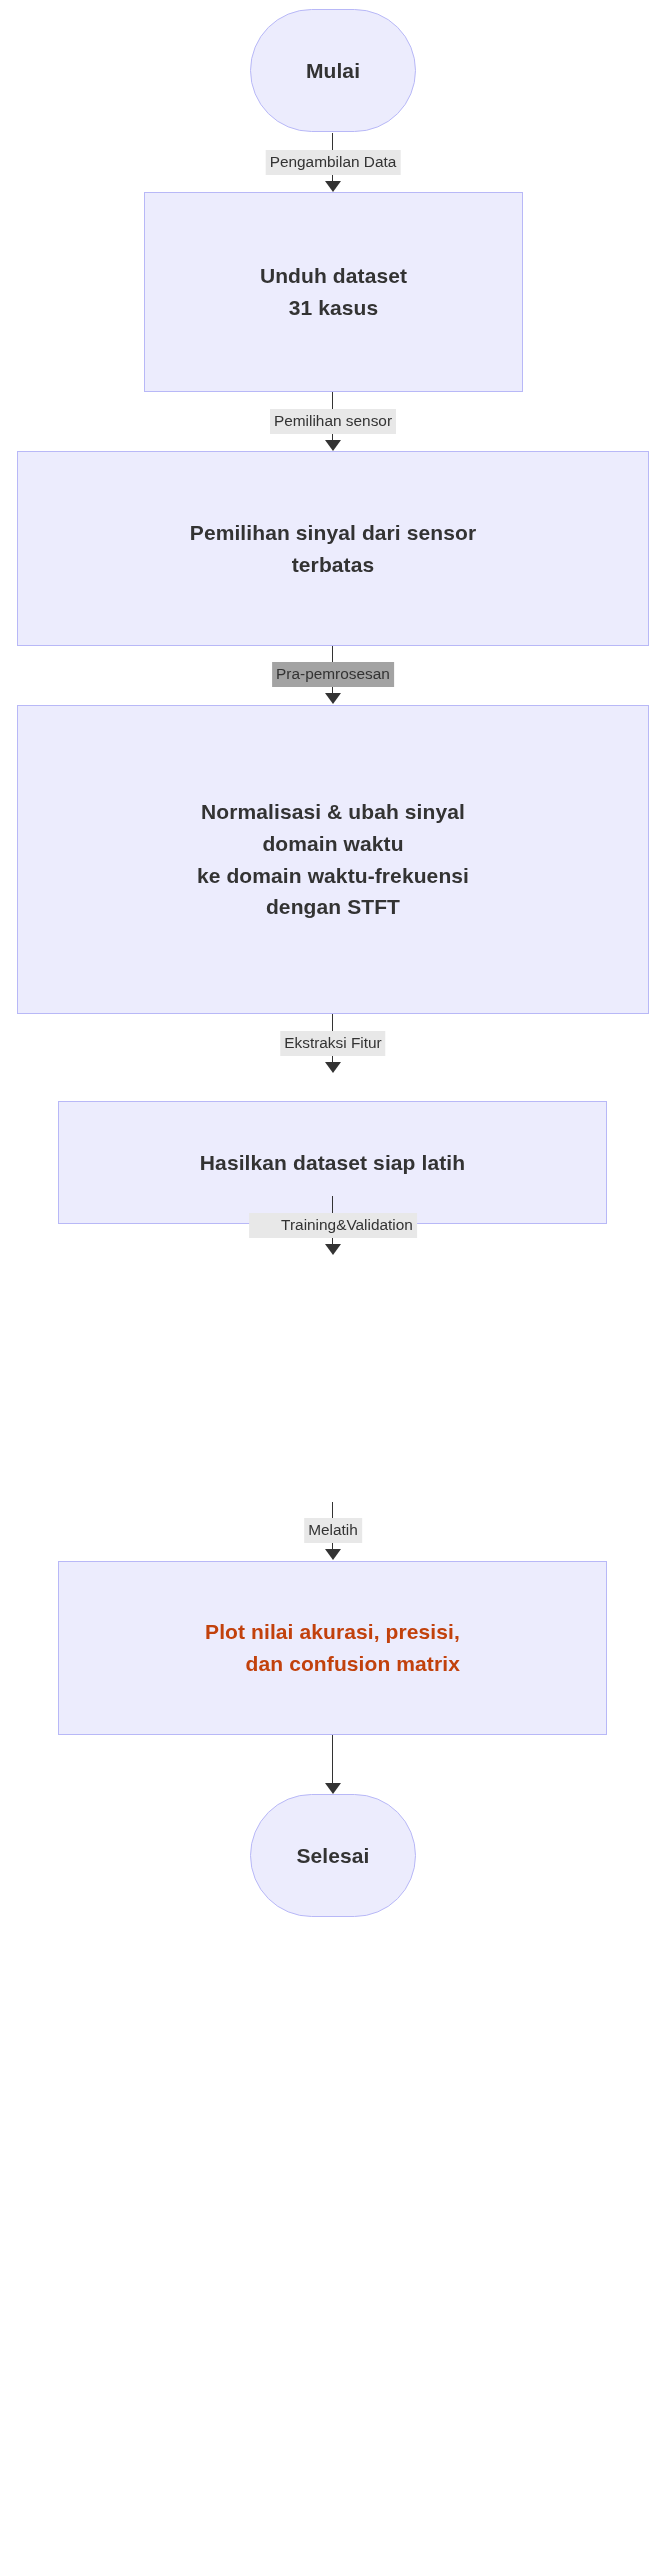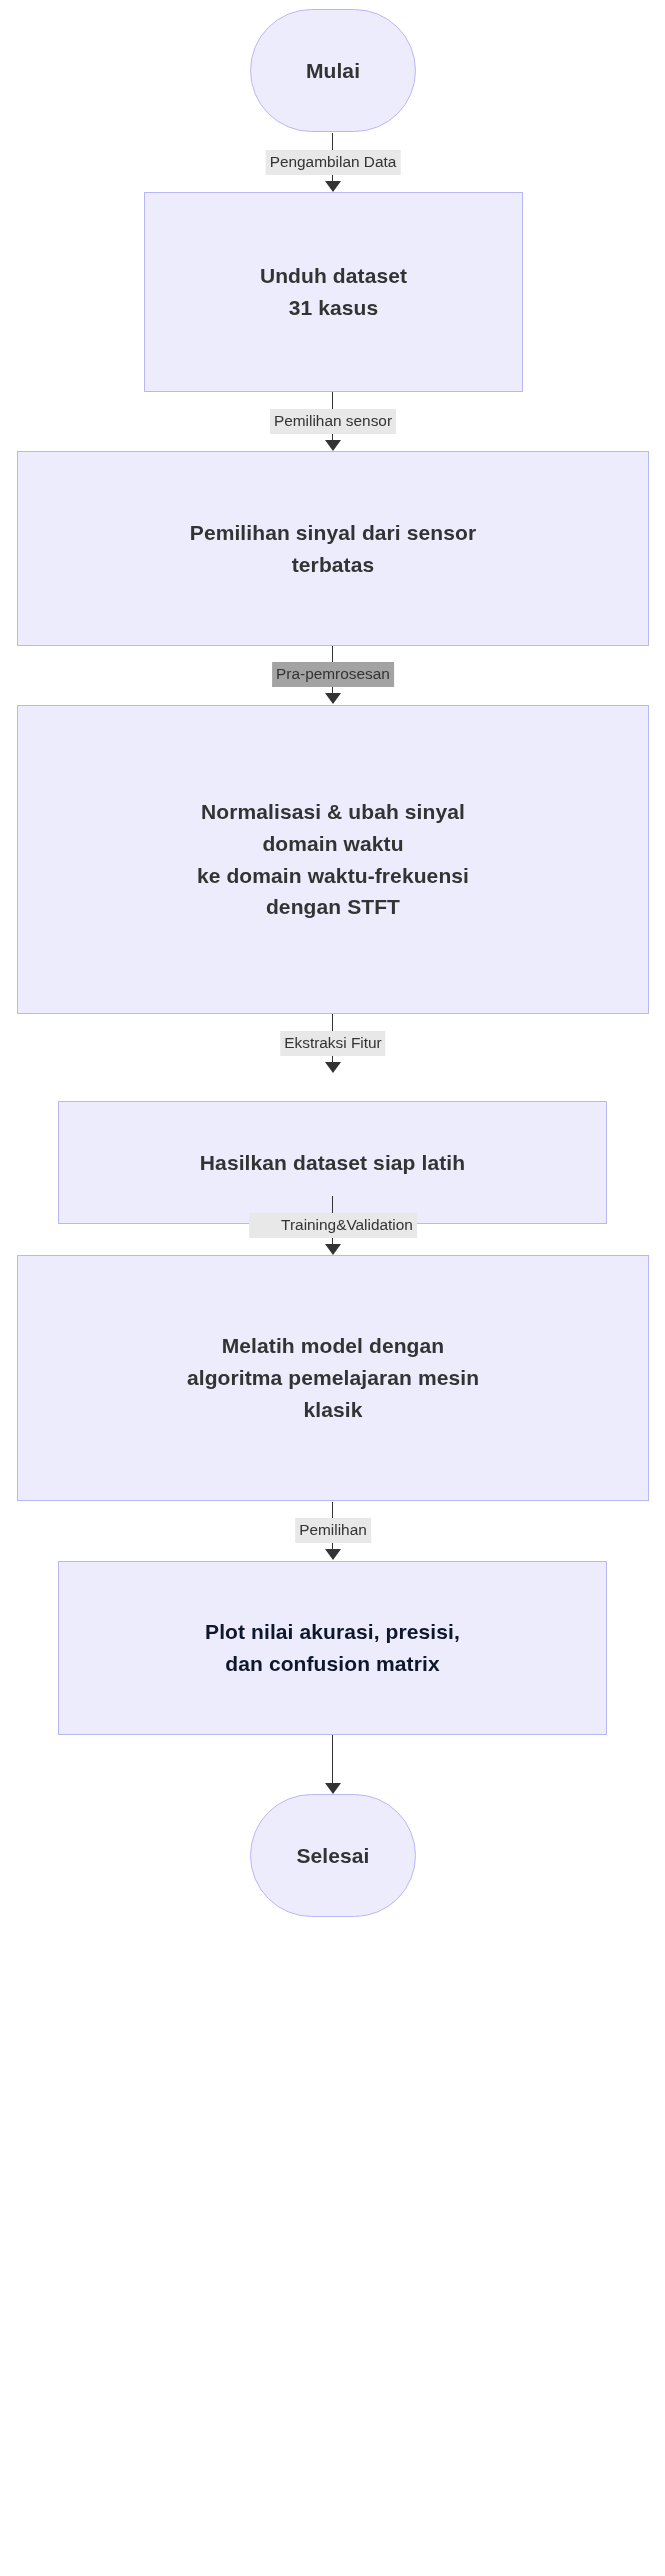--- a/index.html
+++ b/index.html
@@ -80,40 +80,37 @@
     <div class="node terminal" style="left: 250px; top: 9.4px; width: 166px; height: 123px; background: rgb(236, 236, 253); border-color: rgb(184, 184, 247); color: rgb(51, 51, 51);"><span class="node-label">Mulai</span></div>
     <div class="node" style="left: 144px; top: 192px; width: 379px; height: 200px; background: rgb(236, 236, 253); border-color: rgb(184, 184, 247); color: rgb(51, 51, 51);"><span class="node-label">Unduh dataset
 31 kasus</span></div>
     <div class="node" style="left: 17px; top: 451px; width: 632px; height: 195px; background: rgb(236, 236, 253); border-color: rgb(184, 184, 247); color: rgb(51, 51, 51); justify-content: center;"><span class="node-label">Pemilihan sinyal dari sensor
 terbatas</span></div>
     <div class="node" style="left: 17px; top: 705px; width: 632px; height: 309px; background: rgb(236, 236, 253); border-color: rgb(184, 184, 247); color: rgb(51, 51, 51);"><span class="node-label">Normalisasi &amp; ubah sinyal
 domain waktu
 ke domain waktu-frekuensi
 dengan STFT</span></div>
     <div class="node" style="left: 58px; top: 1073px; width: 549px; height: 123px; background: rgb(236, 236, 253); border-color: rgb(184, 184, 247); color: rgb(51, 51, 51); margin-top: 28px;"><span class="node-label">Hasilkan dataset siap latih</span></div>
-    <div class="node" style="left: 17px; top: 1255px; width: 632px; height: 246px; background: rgb(236, 236, 253); border-color: rgb(184, 184, 247); color: rgb(51, 51, 51);"><span class="node-label">Melatih model dengan
-algoritma pemelajaran mesin
-klasik</span></div>
-    <div class="node" style="left: 58px; top: 1561px; width: 549px; height: 174px; background: rgb(236, 236, 253); border-color: rgb(184, 184, 247); color: #0f172a;"><span class="node-label">Plot nilai akurasi, presisi,
+    <div class="node" style="left: 58px; top: 1561px; width: 549px; height: 174px; background: rgb(236, 236, 253); border-color: rgb(184, 184, 247); color: #c2410c; text-align: right;"><span class="node-label">Plot nilai akurasi, presisi,
 dan confusion matrix</span></div>
     <div class="node terminal" style="left: 250px; top: 1794px; width: 166px; height: 123px; background: rgb(236, 236, 253); border-color: rgb(184, 184, 247); color: rgb(51, 51, 51);"><span class="node-label">Selesai</span></div>
     <div class="edge-line" style="left: 332px; top: 133px; height: 48px; background: rgb(51, 51, 51);"></div>
     <div class="arrowhead" style="left: 325px; top: 181px; border-top-color: rgb(51, 51, 51);"></div>
     <div class="edge-label" style="left: 333px; top: 150px; background: rgb(232, 232, 232); color: rgb(51, 51, 51);">Pengambilan Data</div>
     <div class="edge-line" style="left: 332px; top: 392px; height: 48px; background: rgb(51, 51, 51);"></div>
     <div class="arrowhead" style="left: 325px; top: 440px; border-top-color: rgb(51, 51, 51);"></div>
     <div class="edge-label" style="left: 333px; top: 409px; background: rgb(232, 232, 232); color: rgb(51, 51, 51);">Pemilihan sensor</div>
     <div class="edge-line" style="left: 332px; top: 646px; height: 48px; background: rgb(51, 51, 51);"></div>
     <div class="arrowhead" style="left: 325px; top: 693px; border-top-color: rgb(51, 51, 51);"></div>
     <div class="edge-label" style="left: 333px; top: 662px; background: #a3a3a3; color: rgb(51, 51, 51);">Pra-pemrosesan</div>
     <div class="edge-line" style="left: 332px; top: 1014px; height: 48px; background: rgb(51, 51, 51);"></div>
     <div class="arrowhead" style="left: 325px; top: 1062px; border-top-color: rgb(51, 51, 51);"></div>
     <div class="edge-label" style="left: 333px; top: 1031px; background: rgb(232, 232, 232); color: rgb(51, 51, 51);">Ekstraksi Fitur</div>
     <div class="edge-line" style="left: 332px; top: 1196px; height: 48px; background: rgb(51, 51, 51);"></div>
     <div class="arrowhead" style="left: 325px; top: 1244px; border-top-color: rgb(51, 51, 51);"></div>
     <div class="edge-label" style="left: 333px; top: 1213px; background: rgb(232, 232, 232); color: rgb(51, 51, 51); padding-left: 32px;">Training&amp;Validation</div>
     <div class="edge-line" style="left: 332px; top: 1502px; height: 48px; background: rgb(51, 51, 51);"></div>
     <div class="arrowhead" style="left: 325px; top: 1549px; border-top-color: rgb(51, 51, 51);"></div>
-    <div class="edge-label" style="left: 333px; top: 1518px; background: rgb(232, 232, 232); color: rgb(51, 51, 51);">Pemilihan</div>
+    <div class="edge-label" style="left: 333px; top: 1518px; background: rgb(232, 232, 232); color: rgb(51, 51, 51);">Melatih</div>
     <div class="edge-line" style="left: 332px; top: 1735px; height: 48px; background: rgb(51, 51, 51);"></div>
     <div class="arrowhead" style="left: 325px; top: 1783px; border-top-color: rgb(51, 51, 51);"></div>
   </div>
 
 
 </body></html>

